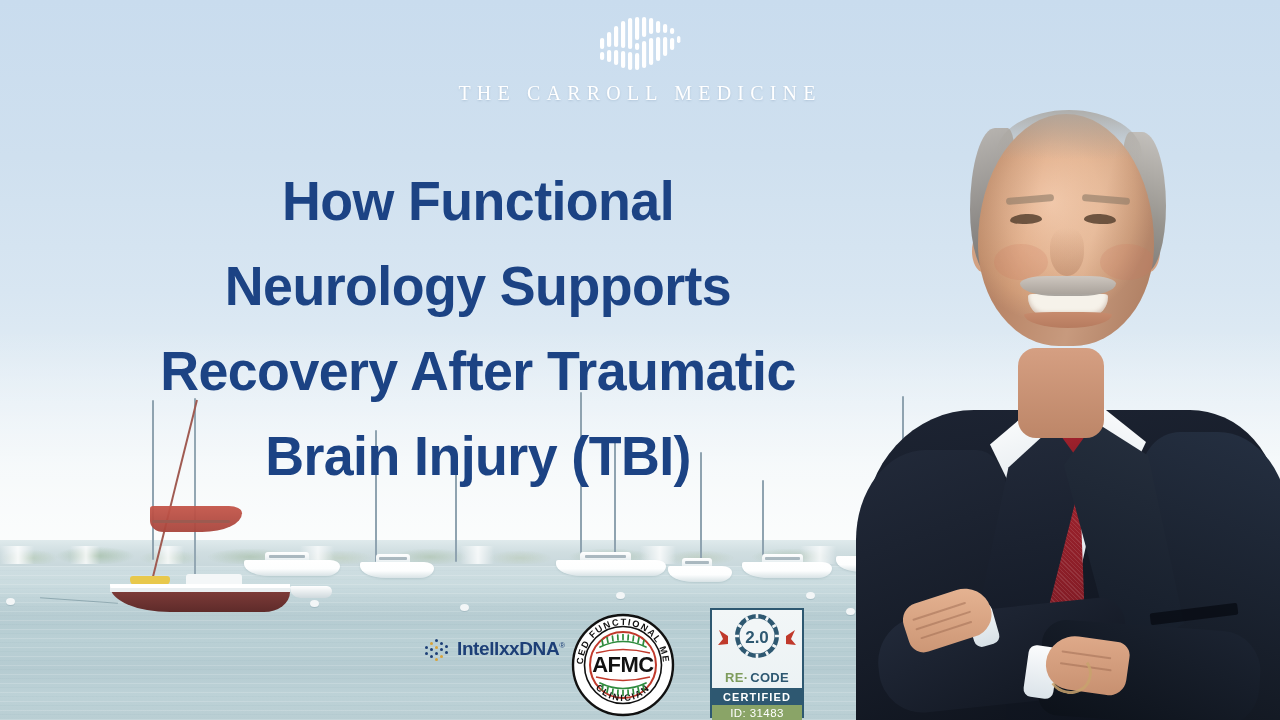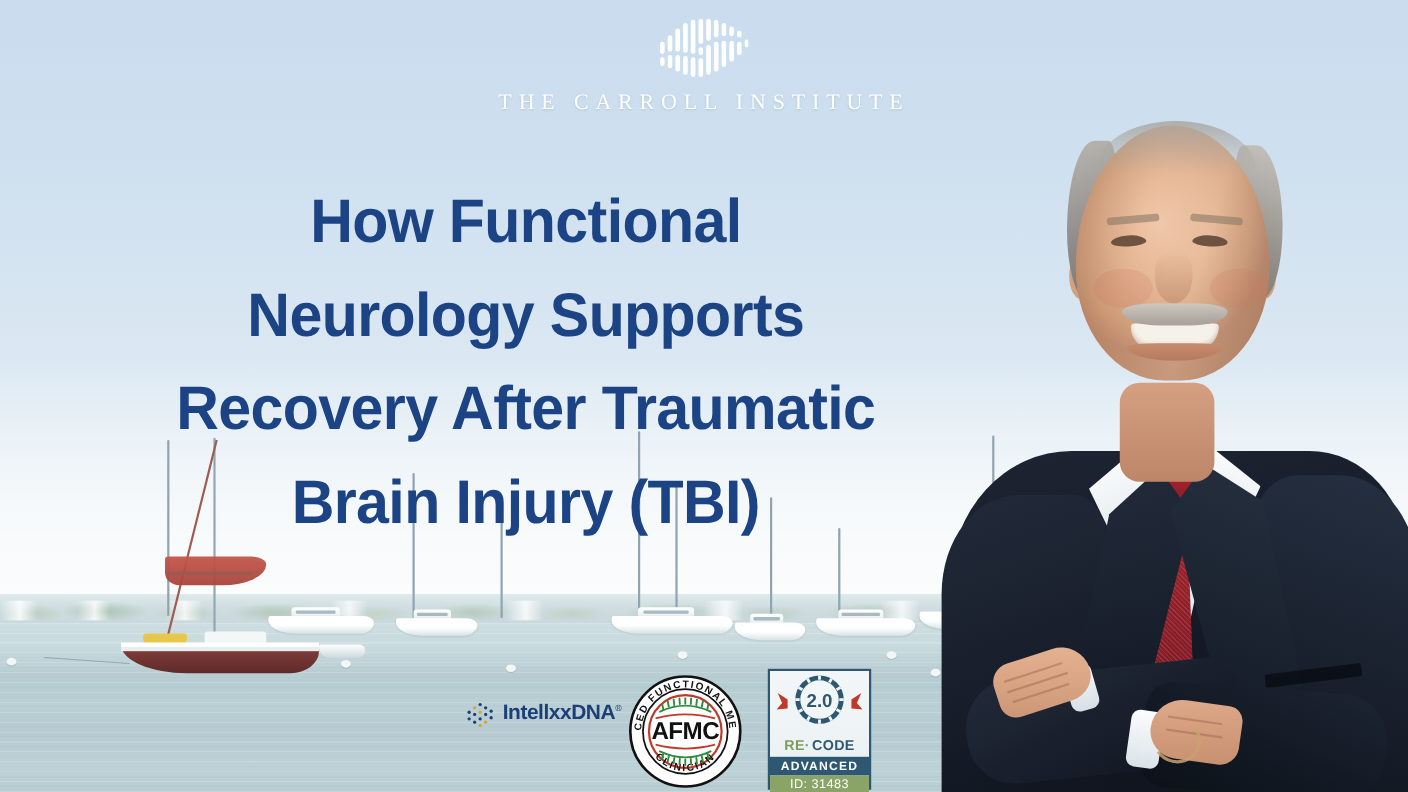--- a/index.html
+++ b/index.html
@@ -348,21 +348,21 @@
     font-family:"Liberation Sans", sans-serif; font-weight:700;
     font-size:19px; color:#1d3f77; letter-spacing:-.4px;
   }
   .ix-word sup { font-size:8px; vertical-align:super; font-weight:400; }
 
   
   .afmc { position:absolute; left:160px; top:4px; width:106px; height:106px; }
 
   
   .recode {
-    position:absolute; left:288px; top:0px; width:94px; height:110px;
+    position:absolute; left:300px; top:0px; width:94px; height:110px;
     background:linear-gradient(180deg,#f2f6f7,#eaf1f3);
     border:2px solid #2e5871;
   }
   .rc-top { height:56px; position:relative; }
   .rc-recode {
     height:22px; display:flex; align-items:center; justify-content:center; gap:2px;
     font-family:"Liberation Sans", sans-serif; font-weight:700; font-size:13px; letter-spacing:.3px;
   }
   .rc-re { color:#7e9c5c; }
   .rc-code { color:#2e5871; }
@@ -553,21 +553,21 @@
           <rect x="58" y="9" width="4.2" height="12" rx="2.1"></rect>
           <rect x="58" y="25" width="4.2" height="24" rx="2.1"></rect>
           <rect x="65" y="12" width="4.2" height="9" rx="2.1"></rect>
           <rect x="65" y="25" width="4.2" height="19" rx="2.1"></rect>
           <rect x="72" y="16" width="4.2" height="6" rx="2.1"></rect>
           <rect x="72" y="26" width="4.2" height="12" rx="2.1"></rect>
           <rect x="79" y="24" width="3.4" height="7" rx="1.7"></rect>
         </g>
       </svg>
     </div>
-    <div class="logo-word">THE CARROLL INSTITUTE</div>
+    <div class="logo-word">THE CARROLL MEDICINE</div>
   </div>
 
   <h1 class="title">
     <span class="ln">How Functional</span>
     <span class="ln">Neurology Supports</span>
     <span class="ln">Recovery After Traumatic</span>
     <span class="ln">Brain Injury (TBI)</span>
   </h1>
 
   <div class="badges">
@@ -648,18 +648,18 @@
           <g stroke="#f2f6f7" stroke-width="2.6">
             <path d="M45,4 v4 M56,7 l-2,3.5 M64,15 l-3.5,2 M67,26 h-4 M64,37 l-3.5,-2 M56,45 l-2,-3.5 M45,48 v-4 M34,45 l2,-3.5 M26,37 l3.5,-2 M23,26 h4 M26,15 l3.5,2 M34,7 l2,3.5"></path>
           </g>
           <text x="45" y="33" text-anchor="middle" font-family="Liberation Sans, sans-serif" font-size="17" font-weight="700" fill="#2e5871">2.0</text>
         </svg>
       </div>
       <div class="rc-recode">
         <span class="rc-re">RE·</span>
           <span class="rc-code">CODE</span>
       </div>
-      <div class="rc-cert">ADVANCED</div>
+      <div class="rc-cert">CERTIFIED</div>
       <div class="rc-id">ID: 31483</div>
     </div>
 
   </div>
 </div>
 
 </body></html>

